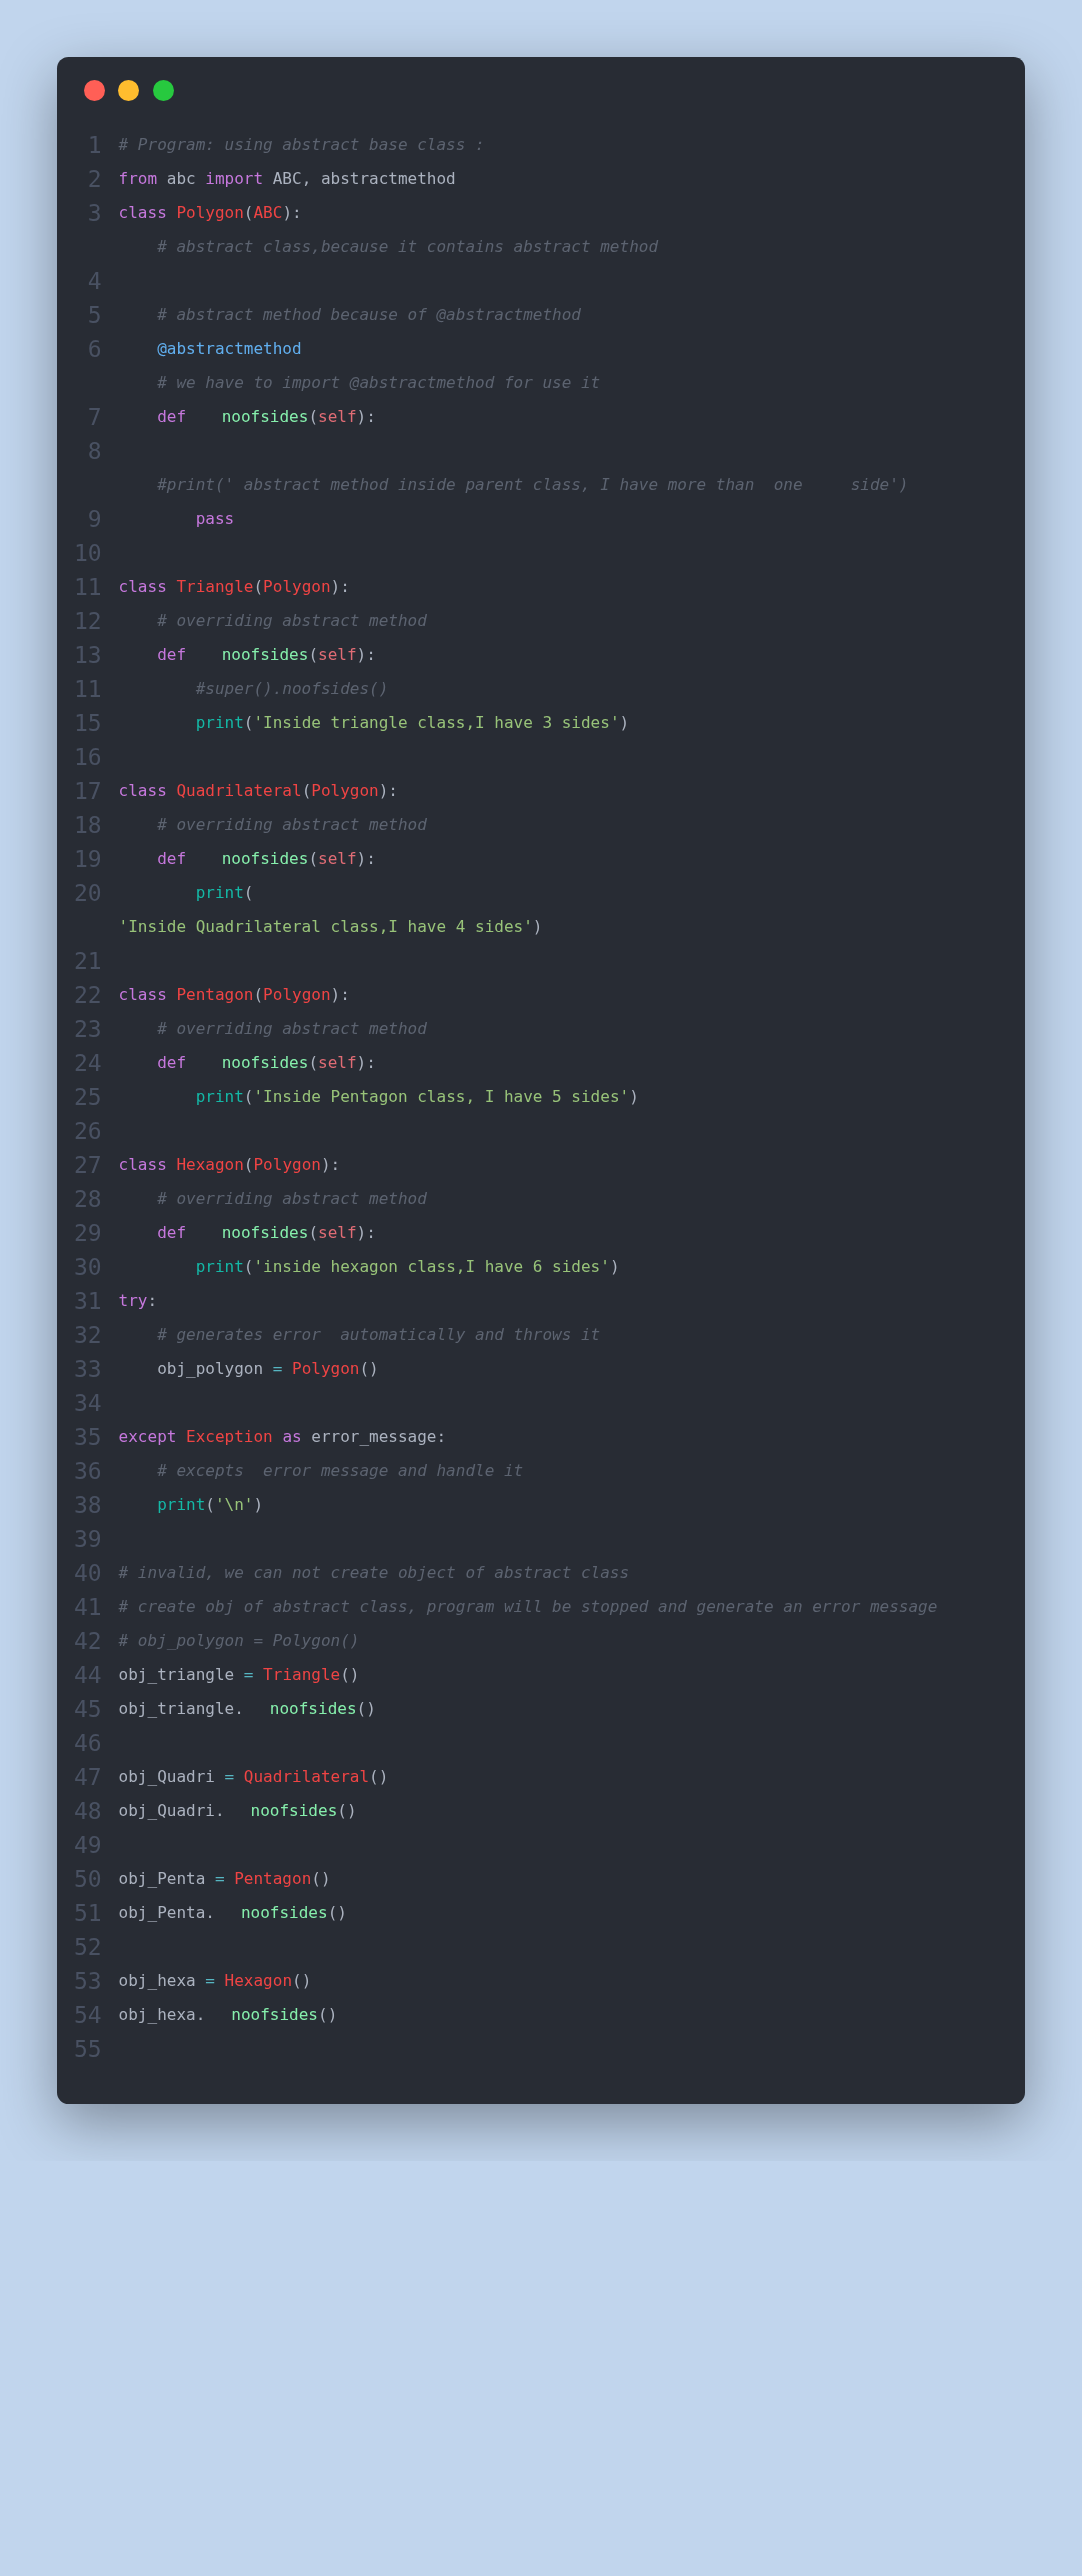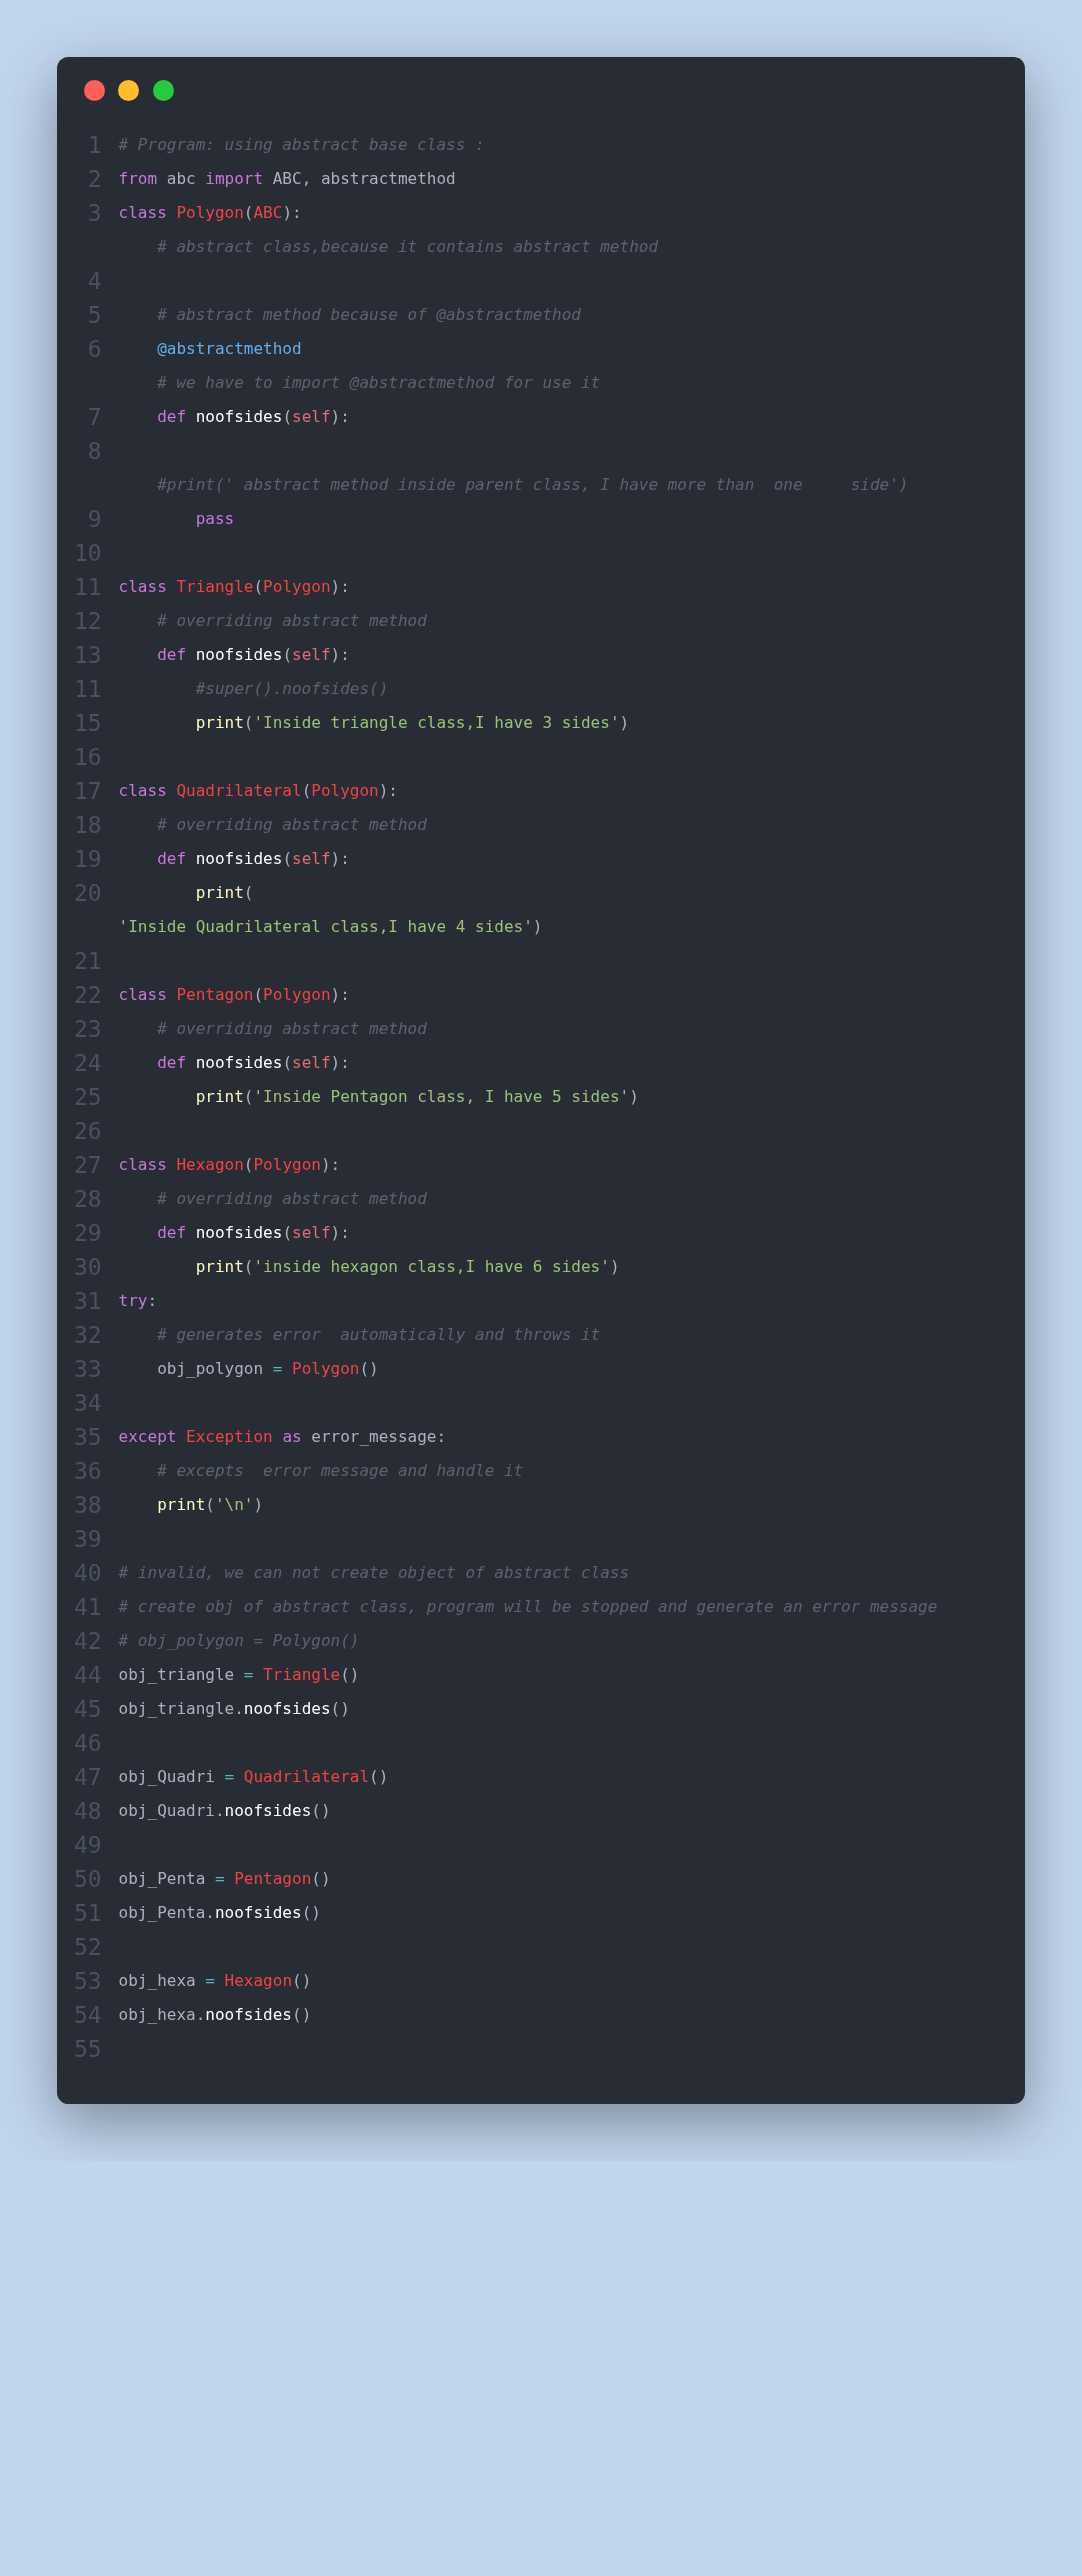--- a/index.html
+++ b/index.html
@@ -52,23 +52,23 @@
   .code {
     font-size: 16px;
     line-height: 34px;
     white-space: pre-wrap;
     word-break: break-all;
     color: #abb2bf;
     flex: 1;
   }
   .c-comment { color: #5c6370; font-style: italic; }
   .c-keyword { color: #c678dd; }
-  .c-builtin { color: #fef9c3; }
+  .c-builtin { color: #14b8a6; }
   .c-class { color: #ef4444; }
-  .c-func { color: #ffffff; }
+  .c-func { color: #86efac; margin-left: 26px; }
   .c-string { color: #98c379; }
   .c-self { color: #e06c75; }
   .c-decorator { color: #61afef; }
   .c-punct { color: #abb2bf; }
   .c-op { color: #56b6c2; }
 </style>
 </head>
 <body>
 
 <div class="editor-window">

